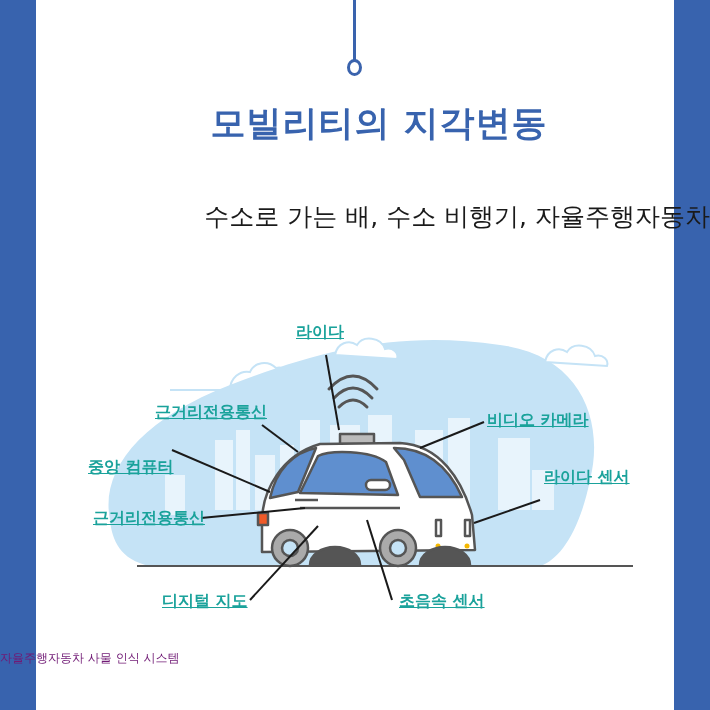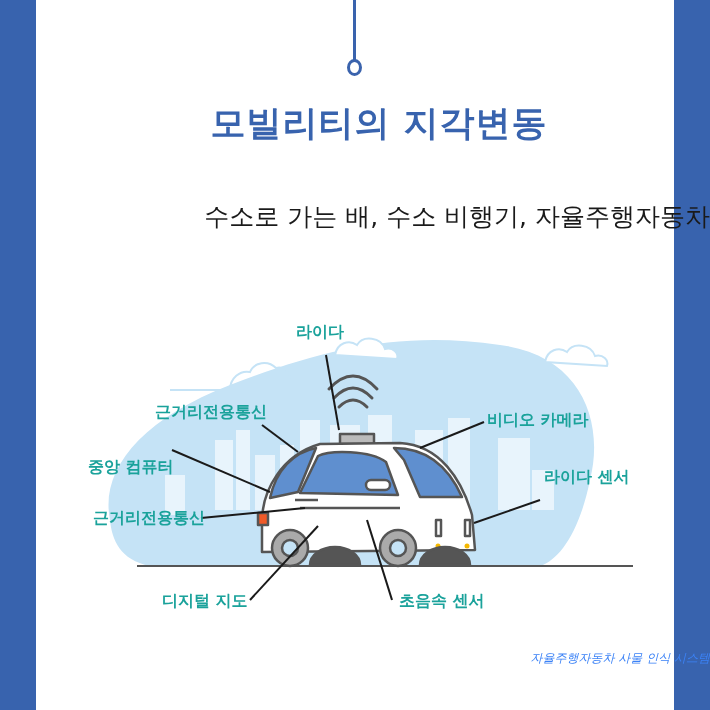--- a/index.html
+++ b/index.html
@@ -4,22 +4,22 @@
 <style>
   html,body{margin:0;padding:0;}
   body{width:710px;height:710px;position:relative;overflow:hidden;background:#ffffff;font-family:"DejaVu Sans",sans-serif;}
   .bar{position:absolute;top:0;width:36px;height:710px;background:#3863ae;}
   .bar.left{left:0;} .bar.right{right:0;}
   .hang-line{position:absolute;left:353px;top:0;width:3px;height:60px;background:#3a63ad;}
   .hang-ring{position:absolute;left:347px;top:59px;width:9px;height:11px;border:3px solid #3a63ad;border-radius:50%;background:#fff;}
   .title{position:absolute;left:0;right:0;top:100px;text-align:center;font-size:35px;font-weight:bold;color:#3863ae;letter-spacing:1px;padding-left:48px;}
   .subtitle{position:absolute;left:0;right:0;top:200px;text-align:right;font-size:25px;color:#1a1a1a;}
   .illus{position:absolute;left:0;top:0;width:710px;height:710px;}
-  .lbl{position:absolute;font-size:16px;color:#1aa29b;font-weight:bold;white-space:nowrap;}
-  .caption{position:absolute;left:0;right:0;top:650px;text-align:right;font-size:12px;color:#3b82f6;font-style:italic;}
+  .lbl{position:absolute;font-size:16px;color:#1aa29b;font-weight:bold;white-space:nowrap;text-decoration:underline;}
+  .caption{position:absolute;left:0;right:0;top:650px;text-align:left;font-size:12px;color:#701a75;}
 </style>
 </head>
 <body>
 
 <div class="bar left"></div>
 <div class="bar right"></div>
 
 <div class="hang-line"></div>
 <div class="hang-ring"></div>
 

